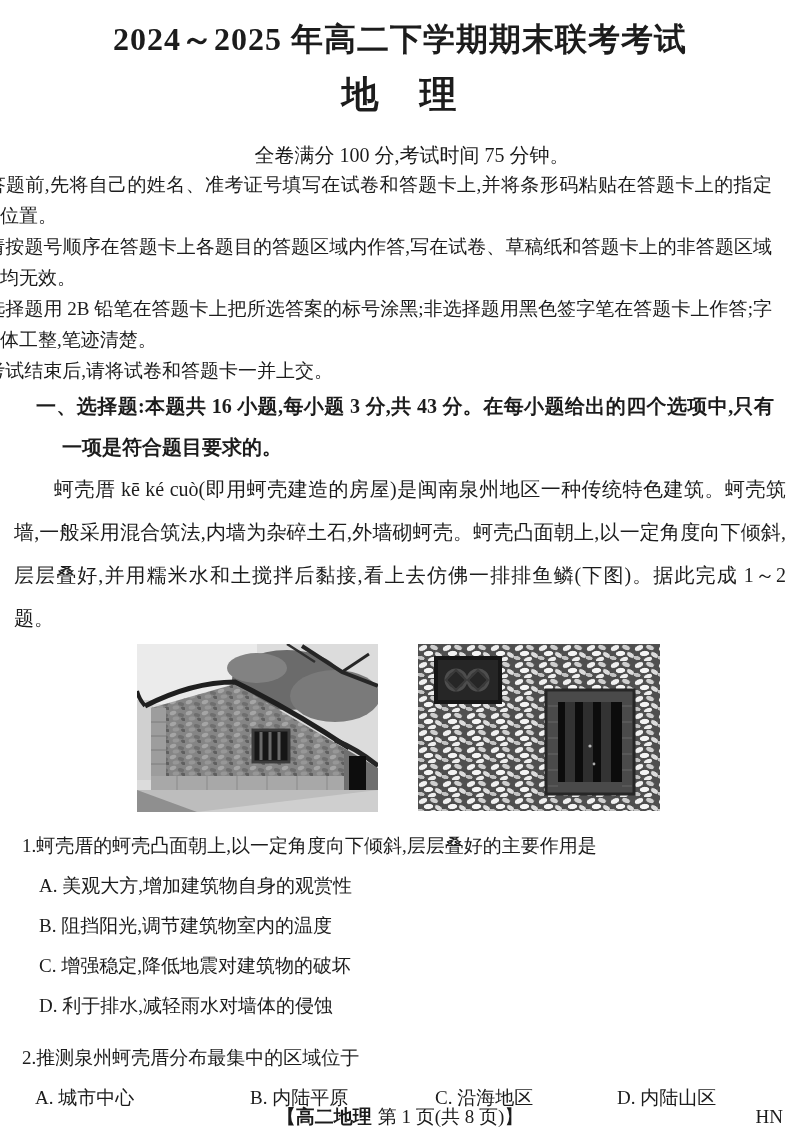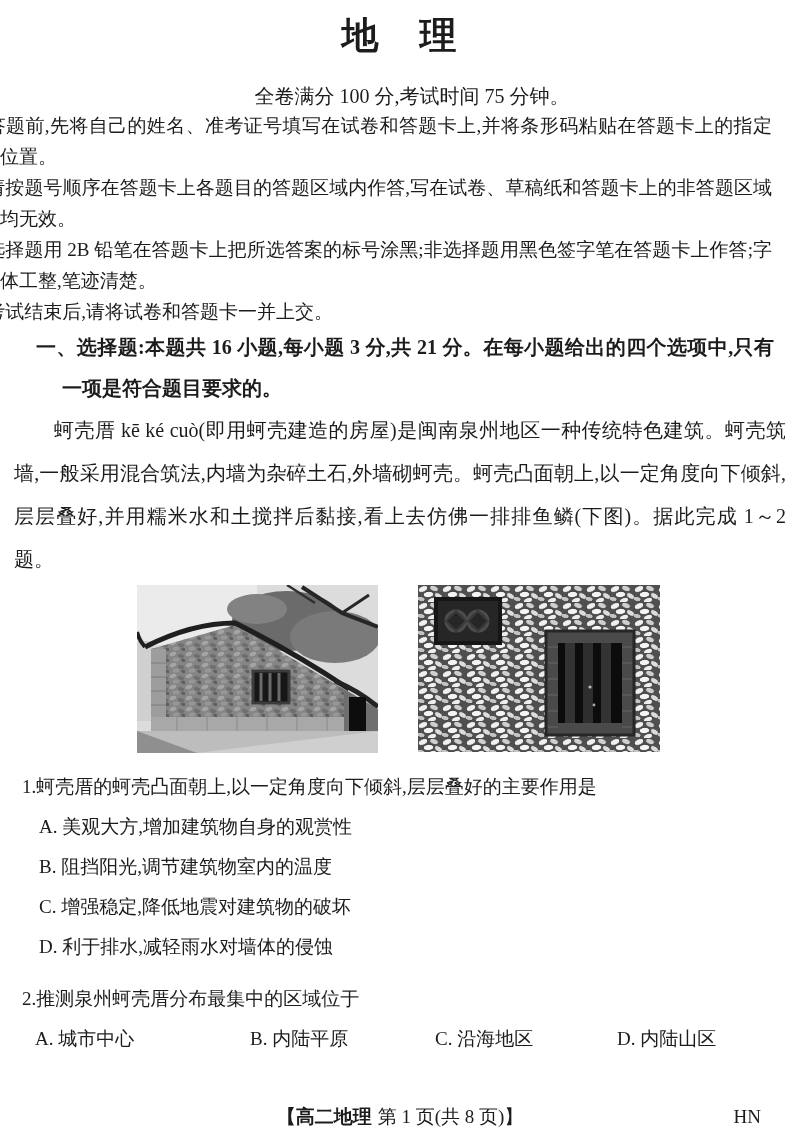--- a/index.html
+++ b/index.html
@@ -46,38 +46,39 @@
   .opt-row .o0{left:35px;}
   .opt-row .o1{left:250px;}
   .opt-row .o2{left:435px;}
   .opt-row .o3{left:617px;}
   .footer{
     position:absolute;left:0;right:0;bottom:7px;height:26px;
     text-align:center;font-size:19px;line-height:26px;
   }
   .footer-title{font-weight:bold;}
   .footer-page{margin-left:6px;}
-  .footer-code{position:absolute;right:39px;top:0;}
+  .footer-code{position:absolute;right:17px;top:0;}
 </style>
 </head>
 <body>
 
 <div class="page">
 
+  <h1 class="title">2024～2025 年高二下学期期末联考考试</h1>
   <h2 class="subject">地　理</h2>
   <div class="meta">全卷满分 100 分,考试时间 75 分钟。</div>
 
   <div class="notice-list">
     <p class="notice-item">1.答题前,先将自己的姓名、准考证号填写在试卷和答题卡上,并将条形码粘贴在答题卡上的指定位置。</p>
     <p class="notice-item">2.请按题号顺序在答题卡上各题目的答题区域内作答,写在试卷、草稿纸和答题卡上的非答题区域均无效。</p>
     <p class="notice-item">3.选择题用 2B 铅笔在答题卡上把所选答案的标号涂黑;非选择题用黑色签字笔在答题卡上作答;字体工整,笔迹清楚。</p>
     <p class="notice-item">4.考试结束后,请将试卷和答题卡一并上交。</p>
   </div>
 
-  <div class="sec-heading">一、选择题:本题共 16 小题,每小题 3 分,共 21 分。在每小题给出的四个选项中,只有一项是符合题目要求的。</div>
+  <div class="sec-heading">一、选择题:本题共 16 小题,每小题 3 分,共 43 分。在每小题给出的四个选项中,只有一项是符合题目要求的。</div>
 
   <p class="passage">蚵壳厝 kē ké cuò(即用蚵壳建造的房屋)是闽南泉州地区一种传统特色建筑。蚵壳筑墙,一般采用混合筑法,内墙为杂碎土石,外墙砌蚵壳。蚵壳凸面朝上,以一定角度向下倾斜,层层叠好,并用糯米水和土搅拌后黏接,看上去仿佛一排排鱼鳞(下图)。据此完成 1～2 题。</p>
 
   <div class="figures">
 
     <div class="fig fig-left">
       <svg viewBox="0 0 241 168" preserveAspectRatio="none">
         <defs>
           <pattern id="shL" width="16" height="11" patternUnits="userSpaceOnUse">
             <rect width="16" height="11" fill="#858585"></rect>

